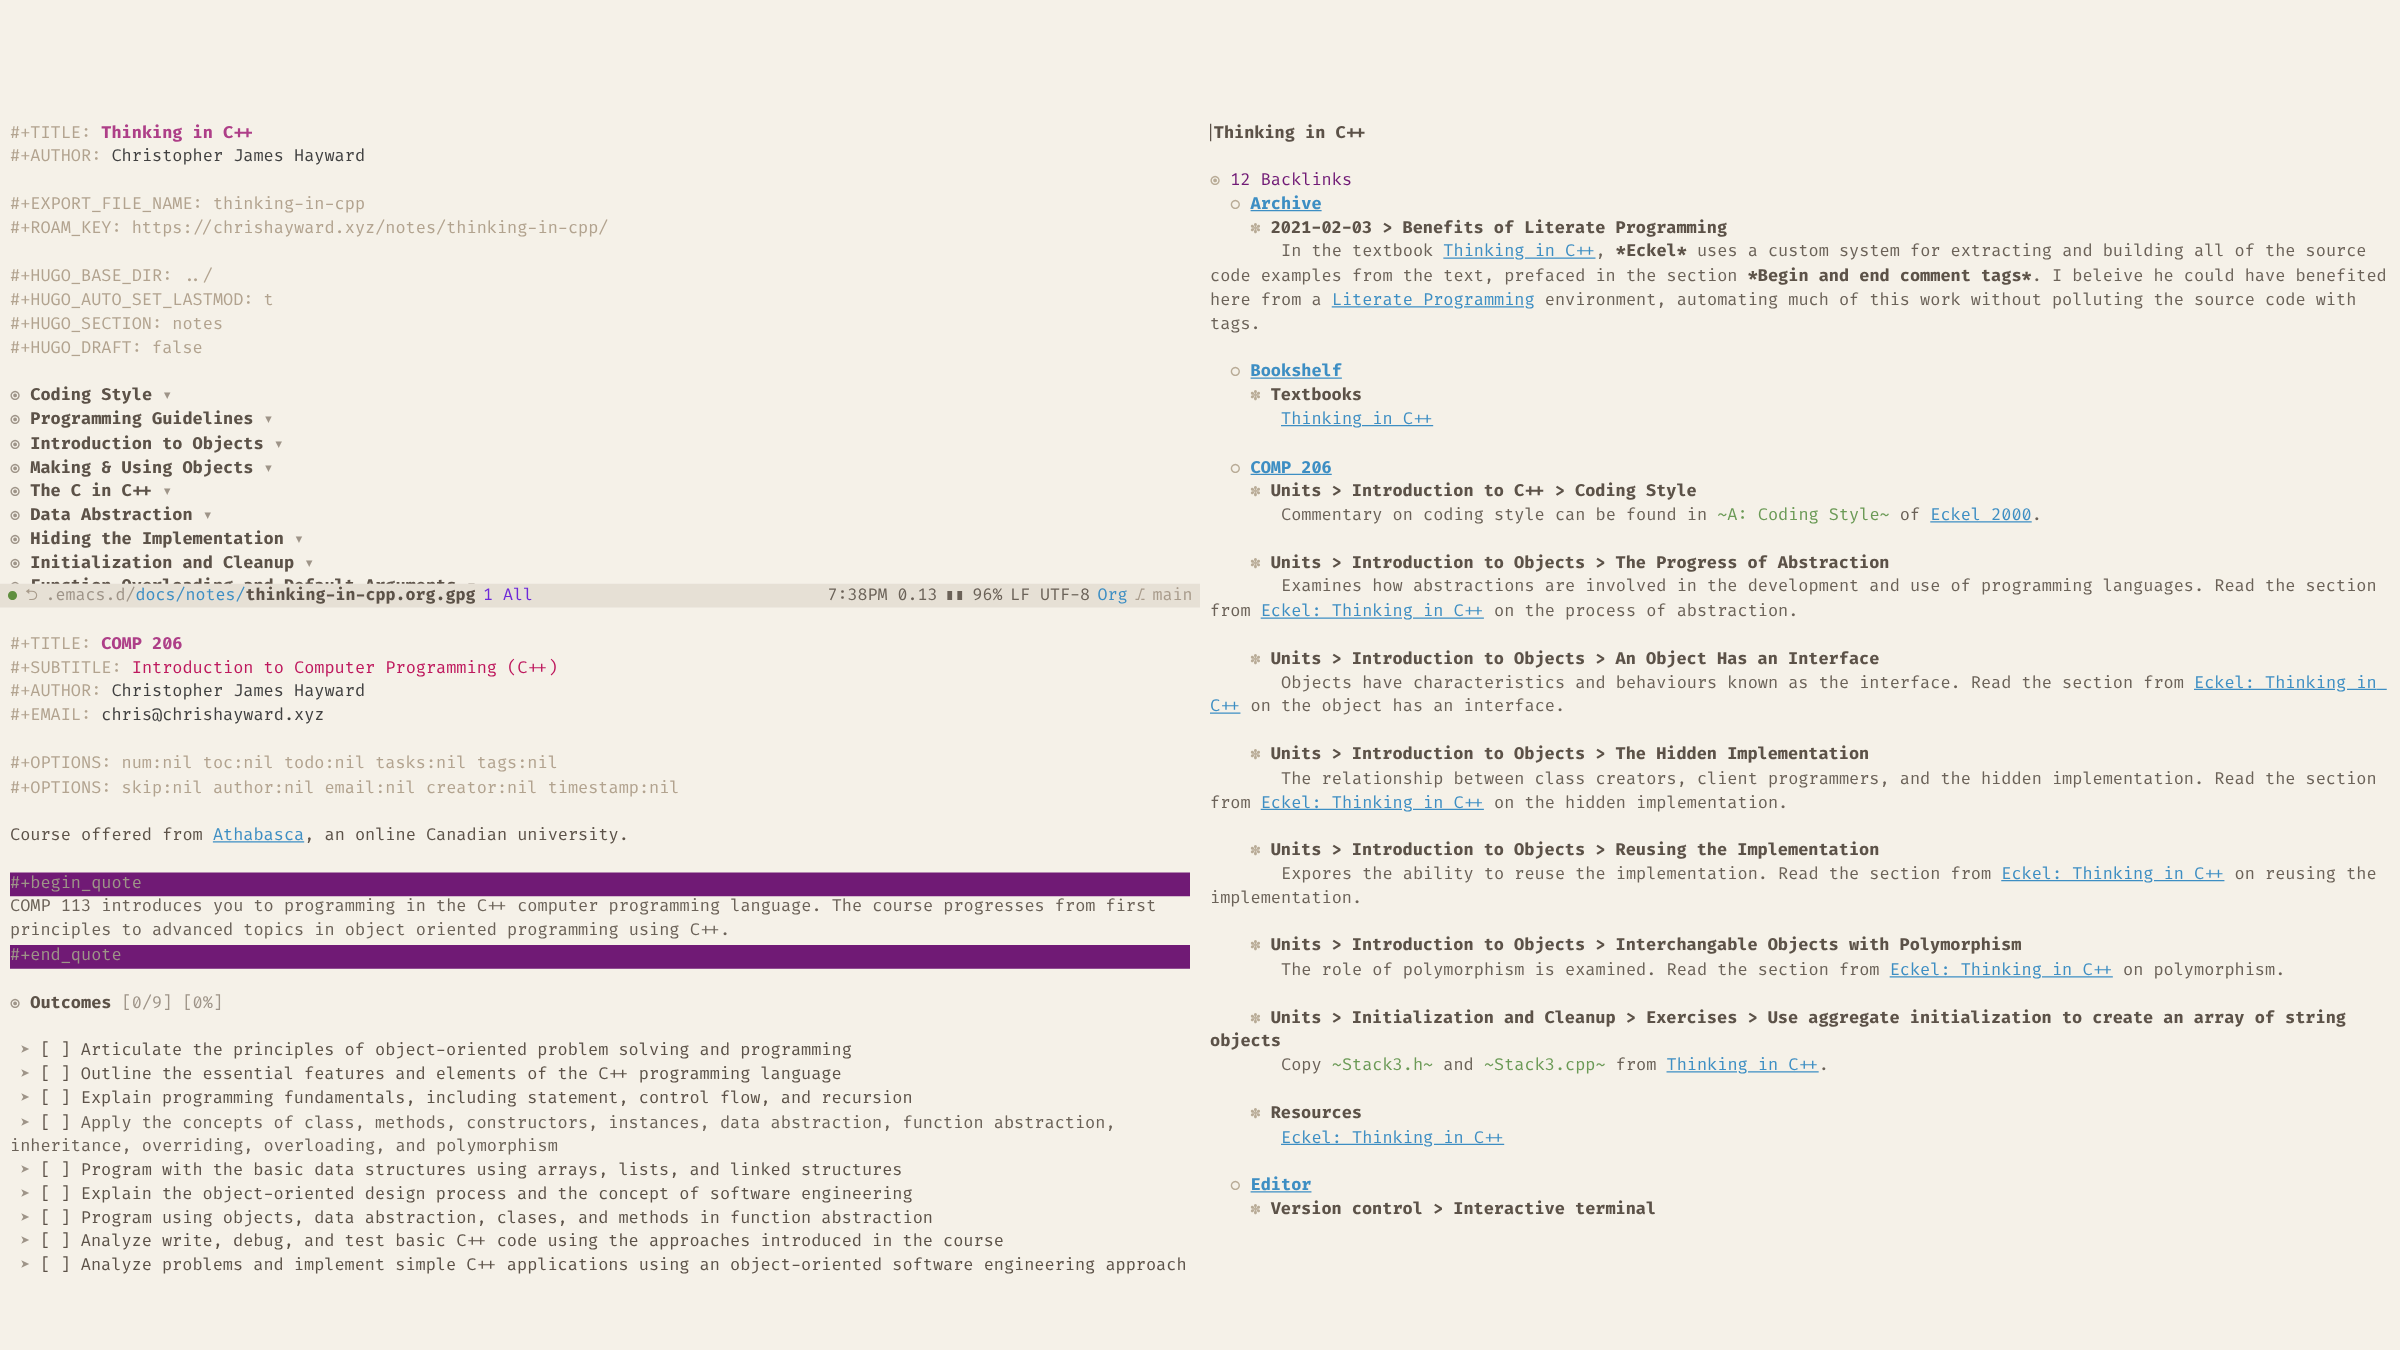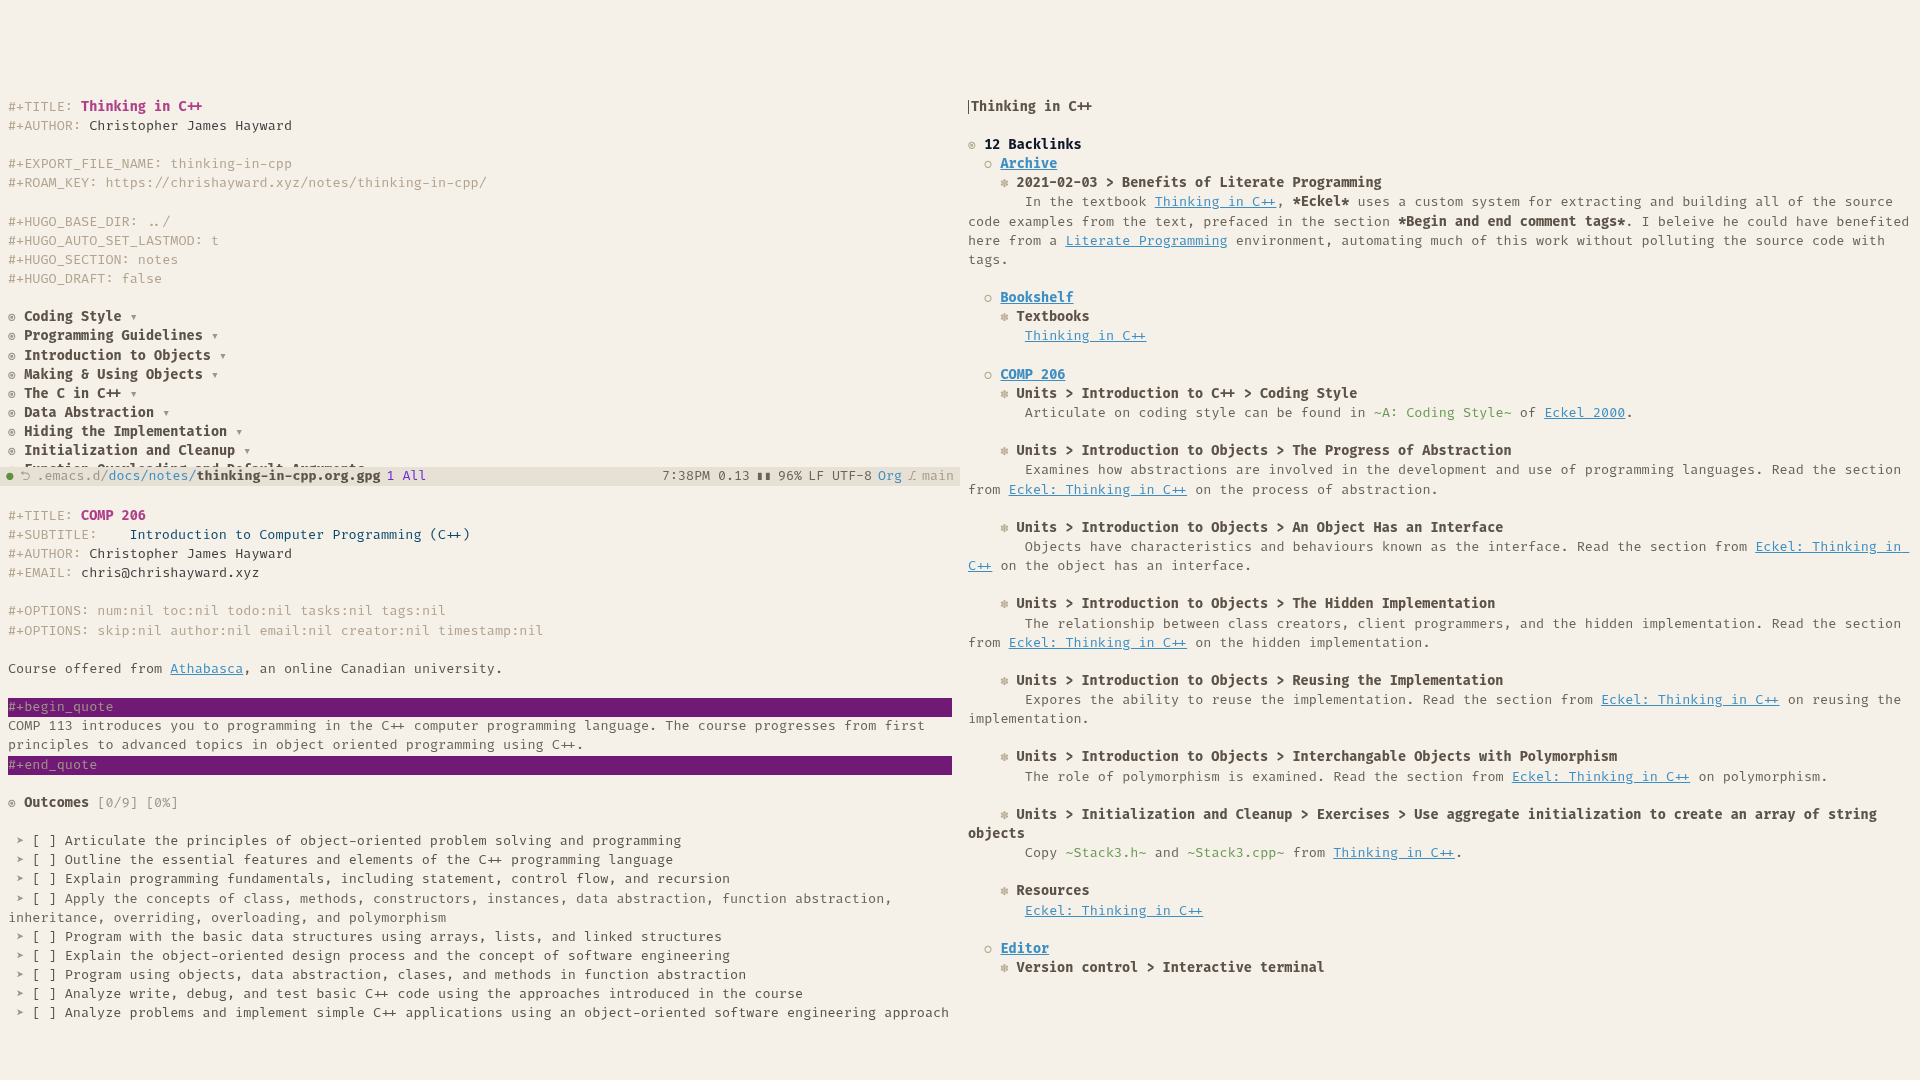--- a/index.html
+++ b/index.html
@@ -43,23 +43,23 @@
 .title-val { color: #ae3f88; font-weight: bold; }
 .keyword { color: #b2a38f; }
 .author-val { color: #404040; }
 .link { color: #3d8ec3; text-decoration: underline; }
 .headline { font-weight: bold; color: #5c5248; }
 .bullet { color: #9e9488; }
 .arrow { color: #9e9488; }
 .checkbox { color: #5c5248; }
 .stats { color: #9e9488; font-weight: normal; }
 .quote-marker { background: #701a75; color: #9e9488; display:inline-block; width:100%; }
-.subtitle-val { color: #0c4a6e; margin-left: 24px; }
+.subtitle-val { color: #be185d; }
 .right-title { color: #5c5248; font-weight: bold; padding-left: 2px;}
-.backlinks-hd { color: #0f172a; font-weight: bold; }
+.backlinks-hd { color: #701a75; font-weight: normal; }
 .bl-bullet { color: #b8ab96; }
 .bl-star { color: #b8ab96; }
 .bl-link { color: #3d8ec3; text-decoration: underline; font-weight: bold; margin-top: 44px; }
 .bl-head { color: #5c5248; font-weight: bold; }
 .body-text { color: #6b6258; white-space: pre-wrap; }
 .bold { font-weight: bold; color: #5c5248;}
 .code-inline { color: #6b9a56; }
 .wrap { white-space: pre-wrap; }
 .cursor { border-left: 1px solid #5c5248; display:inline-block; height:14px; vertical-align:middle;}
 </style>
@@ -159,21 +159,21 @@
   <span class="bl-bullet">○ </span><span class="bl-link">Archive</span>
     <span class="bl-star">✽ </span><span class="bl-head">2021-02-03 &gt; Benefits of Literate Programming</span>
        <span class="body-text"><span>In the textbook </span><span class="link">Thinking in C++</span><span>, </span><span class="bold">*Eckel*</span><span> uses a custom system for extracting and building all of the source code examples from the text, prefaced in the section </span><span class="bold">*Begin and end comment tags*</span><span>. I beleive he could have benefited here from a </span><span class="link">Literate Programming</span><span> environment, automating much of this work without polluting the source code with tags.</span></span>
 
   <span class="bl-bullet">○ </span><span class="bl-link">Bookshelf</span>
     <span class="bl-star">✽ </span><span class="bl-head">Textbooks</span>
        <span class="link">Thinking in C++</span>
 
   <span class="bl-bullet">○ </span><span class="bl-link">COMP 206</span>
     <span class="bl-star">✽ </span><span class="bl-head">Units &gt; Introduction to C++ &gt; Coding Style</span>
-       <span class="body-text"><span>Articulate on coding style can be found in </span><span class="code-inline">~A: Coding Style~</span><span> of </span><span class="link">Eckel 2000</span><span>.</span></span>
+       <span class="body-text"><span>Commentary on coding style can be found in </span><span class="code-inline">~A: Coding Style~</span><span> of </span><span class="link">Eckel 2000</span><span>.</span></span>
 
     <span class="bl-star">✽ </span><span class="bl-head">Units &gt; Introduction to Objects &gt; The Progress of Abstraction</span>
        <span class="body-text"><span>Examines how abstractions are involved in the development and use of programming languages. Read the section from </span><span class="link">Eckel: Thinking in C++</span><span> on the process of abstraction.</span></span>
 
     <span class="bl-star">✽ </span><span class="bl-head">Units &gt; Introduction to Objects &gt; An Object Has an Interface</span>
        <span class="body-text"><span>Objects have characteristics and behaviours known as the interface. Read the section from </span><span class="link">Eckel: Thinking in C++</span><span> on the object has an interface.</span></span>
 
     <span class="bl-star">✽ </span><span class="bl-head">Units &gt; Introduction to Objects &gt; The Hidden Implementation</span>
        <span class="body-text"><span>The relationship between class creators, client programmers, and the hidden implementation. Read the section from </span><span class="link">Eckel: Thinking in C++</span><span> on the hidden implementation.</span></span>
 

